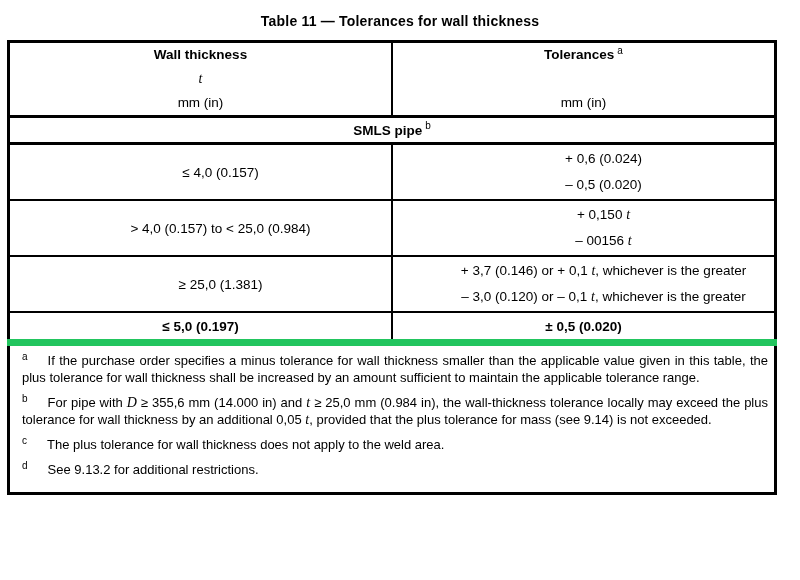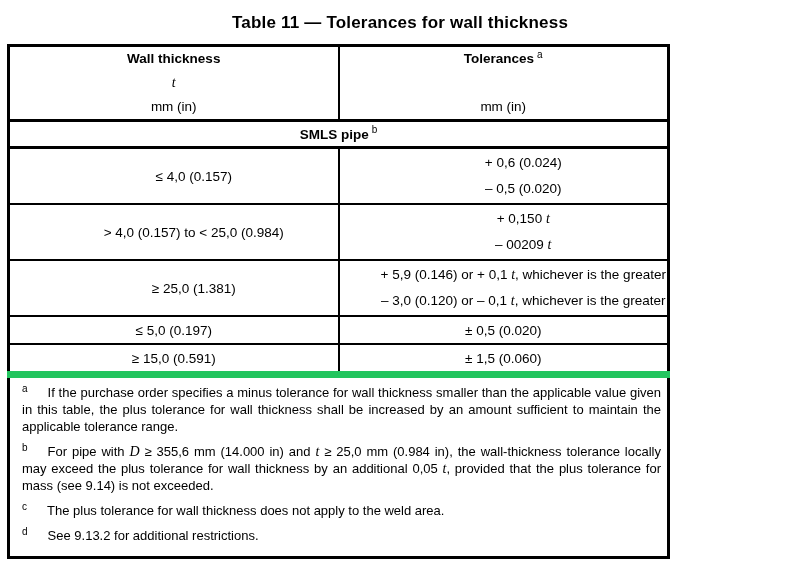--- a/index.html
+++ b/index.html
@@ -15,28 +15,28 @@
   }
   .page {
     position: relative;
     width: 800px;
     height: 580px;
   }
   .doc-title {
     margin-top: 13px;
     margin-bottom: 11px;
     text-align: center;
-    font-size: 17px;
+    font-size: 14px;
     font-weight: bold;
     letter-spacing: 0.2px;
   }
   table.tol-table {
     border-collapse: collapse;
     table-layout: fixed;
-    width: 663px;
+    width: 770px;
     margin-left: 7px;
     border: 3px solid #000;
   }
   col.c { width: 50%; }
   td {
     border: 2px solid #000;
     text-align: center;
     vertical-align: middle;
     font-size: 13.5px;
     padding: 0;
@@ -51,21 +51,21 @@
     line-height: 0;
     margin-left: 3px;
   }
   tr.r-section td {
     border-top: 3px solid #84cc16;
     border-bottom: 3px solid #000;
     height: 24px;
     font-weight: bold;
   }
   tr.r-tall td { height: 54px; padding-left: 40px; }
-  tr.r-short td { height: 26px; }
+  tr.r-short td { height: 26px; font-weight: bold; }
   .tline { line-height: 26px; }
   .var {
     font-family: "Liberation Serif", serif;
     font-style: italic;
     font-size: 14px;
   }
   tr.r-footnotes td {
     border-top: 7px solid #22c55e;
     text-align: left;
     vertical-align: top;
@@ -121,43 +121,39 @@
       <td>
         <div class="tline"><span>+ 0,6 (0.024)</span></div>
         <div class="tline"><span>– 0,5 (0.020)</span></div>
       </td>
     </tr>
 
     <tr class="r-tall">
       <td>&gt; 4,0 (0.157) to &lt; 25,0 (0.984)</td>
       <td>
         <div class="tline"><span>+ 0,150 </span><span class="var">t</span></div>
-        <div class="tline"><span>– 00209 </span><span class="var">t</span></div>
+        <div class="tline"><span>– 00156 </span><span class="var">t</span></div>
       </td>
     </tr>
 
     <tr class="r-tall">
       <td>≥ 25,0 (1.381)</td>
       <td>
-        <div class="tline"><span>+ 5,9 (0.146) or + 0,1 </span><span class="var">t</span><span>, whichever is the greater</span></div>
+        <div class="tline"><span>+ 3,7 (0.146) or + 0,1 </span><span class="var">t</span><span>, whichever is the greater</span></div>
         <div class="tline"><span>– 3,0 (0.120) or – 0,1 </span><span class="var">t</span><span>, whichever is the greater</span></div>
       </td>
     </tr>
 
 
     <tr class="r-short">
       <td>≤ 5,0 (0.197)</td>
       <td><span>± 0,5 (0.020)</span></td>
     </tr>
 
 
-    <tr class="r-short">
-      <td>≥ 15,0 (0.591)</td>
-      <td><span>± 1,5 (0.060)</span></td>
-    </tr>
 
     <tr class="r-footnotes">
       <td colspan="2">
         <p class="fn"><sup class="fn-letter">a</sup><span>If the purchase order specifies a minus tolerance for wall thickness smaller than the applicable value given in this table, the plus tolerance for wall thickness shall be increased by an amount sufficient to maintain the applicable tolerance range.</span></p>
         <p class="fn"><sup class="fn-letter">b</sup><span>For pipe with </span><span class="var">D</span><span> ≥ 355,6 mm (14.000 in) and </span><span class="var">t</span><span> ≥ 25,0 mm (0.984 in), the wall-thickness tolerance locally may exceed the plus tolerance for wall thickness by an additional 0,05 </span><span class="var">t</span><span>, provided that the plus tolerance for mass (see 9.14) is not exceeded.</span></p>
         <p class="fn"><sup class="fn-letter">c</sup><span>The plus tolerance for wall thickness does not apply to the weld area.</span></p>
         <p class="fn"><sup class="fn-letter">d</sup><span>See 9.13.2 for additional restrictions.</span></p>
       </td>
     </tr>
 

